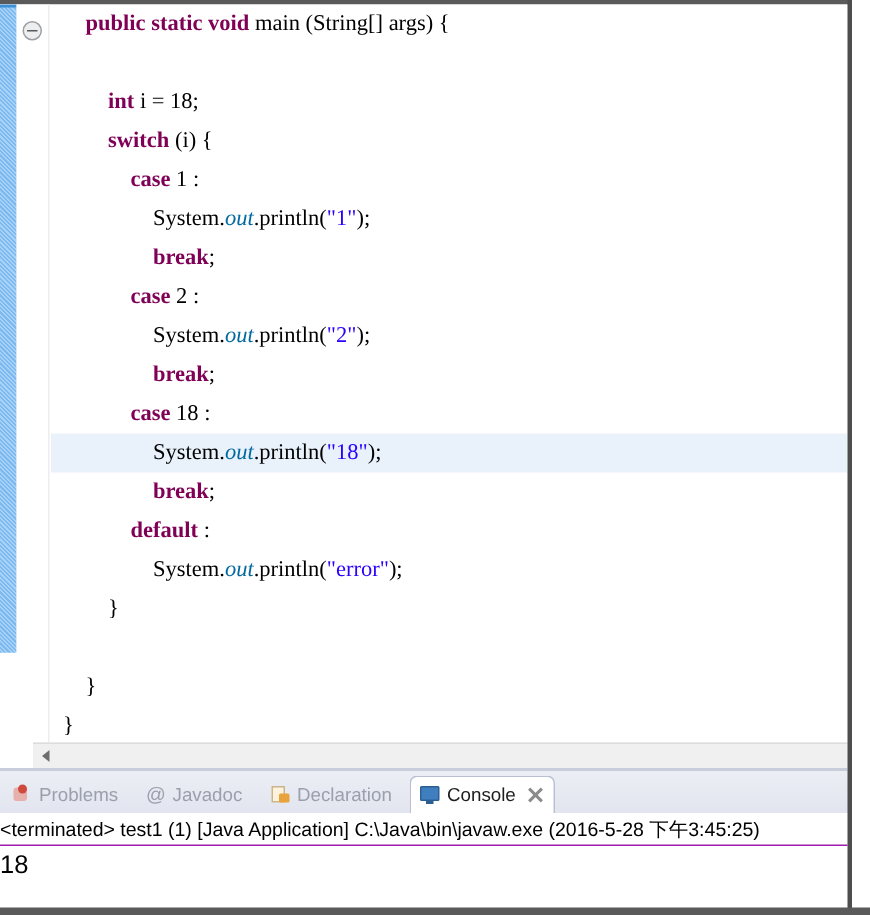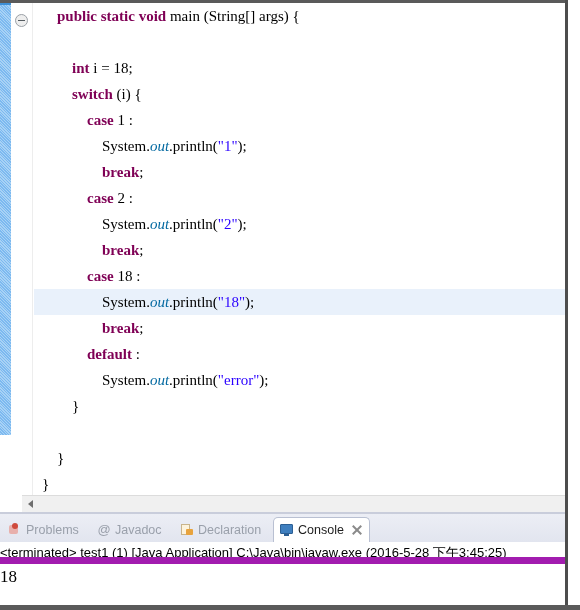--- a/index.html
+++ b/index.html
@@ -283,29 +283,29 @@
   .terminated-line {
     position: absolute;
     top: 0; left: 0;
     width: 565px;
     height: 22px;
     line-height: 22px;
     font-size: 13px;
     color: #000000;
     white-space: nowrap;
     overflow: hidden;
-    border-bottom: 7px solid #a21caf;
+    border-bottom: 1px solid #a21caf;
     box-sizing: border-box;
   }
   .console-out {
     position: absolute;
     top: 23px; left: 0;
     width: 565px;
     height: 40px;
-    font-family: Liberation Serif, serif;
+    font-family: Liberation Sans, sans-serif;
     font-size: 17px;
     line-height: 23px;
     color: #000000;
     white-space: pre;
   }
 </style>
 </head>
 <body>
 
 <div id="app">

